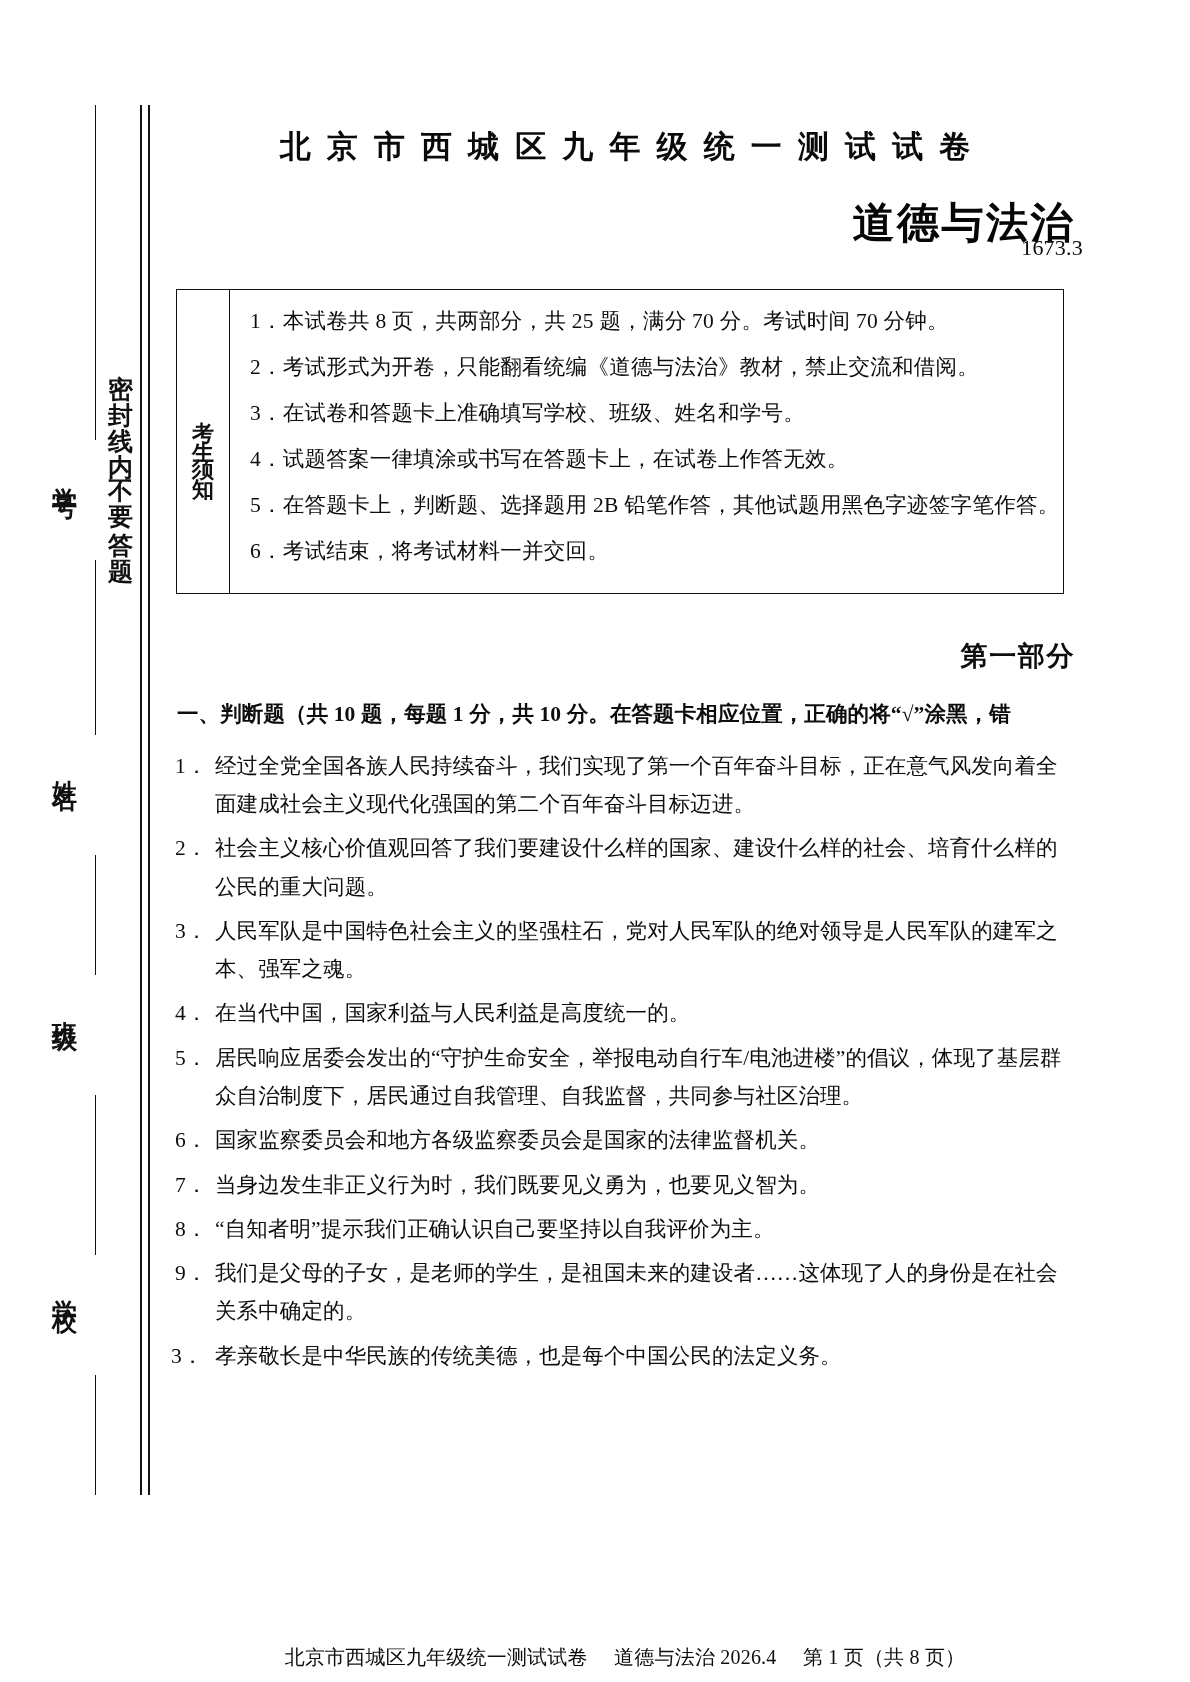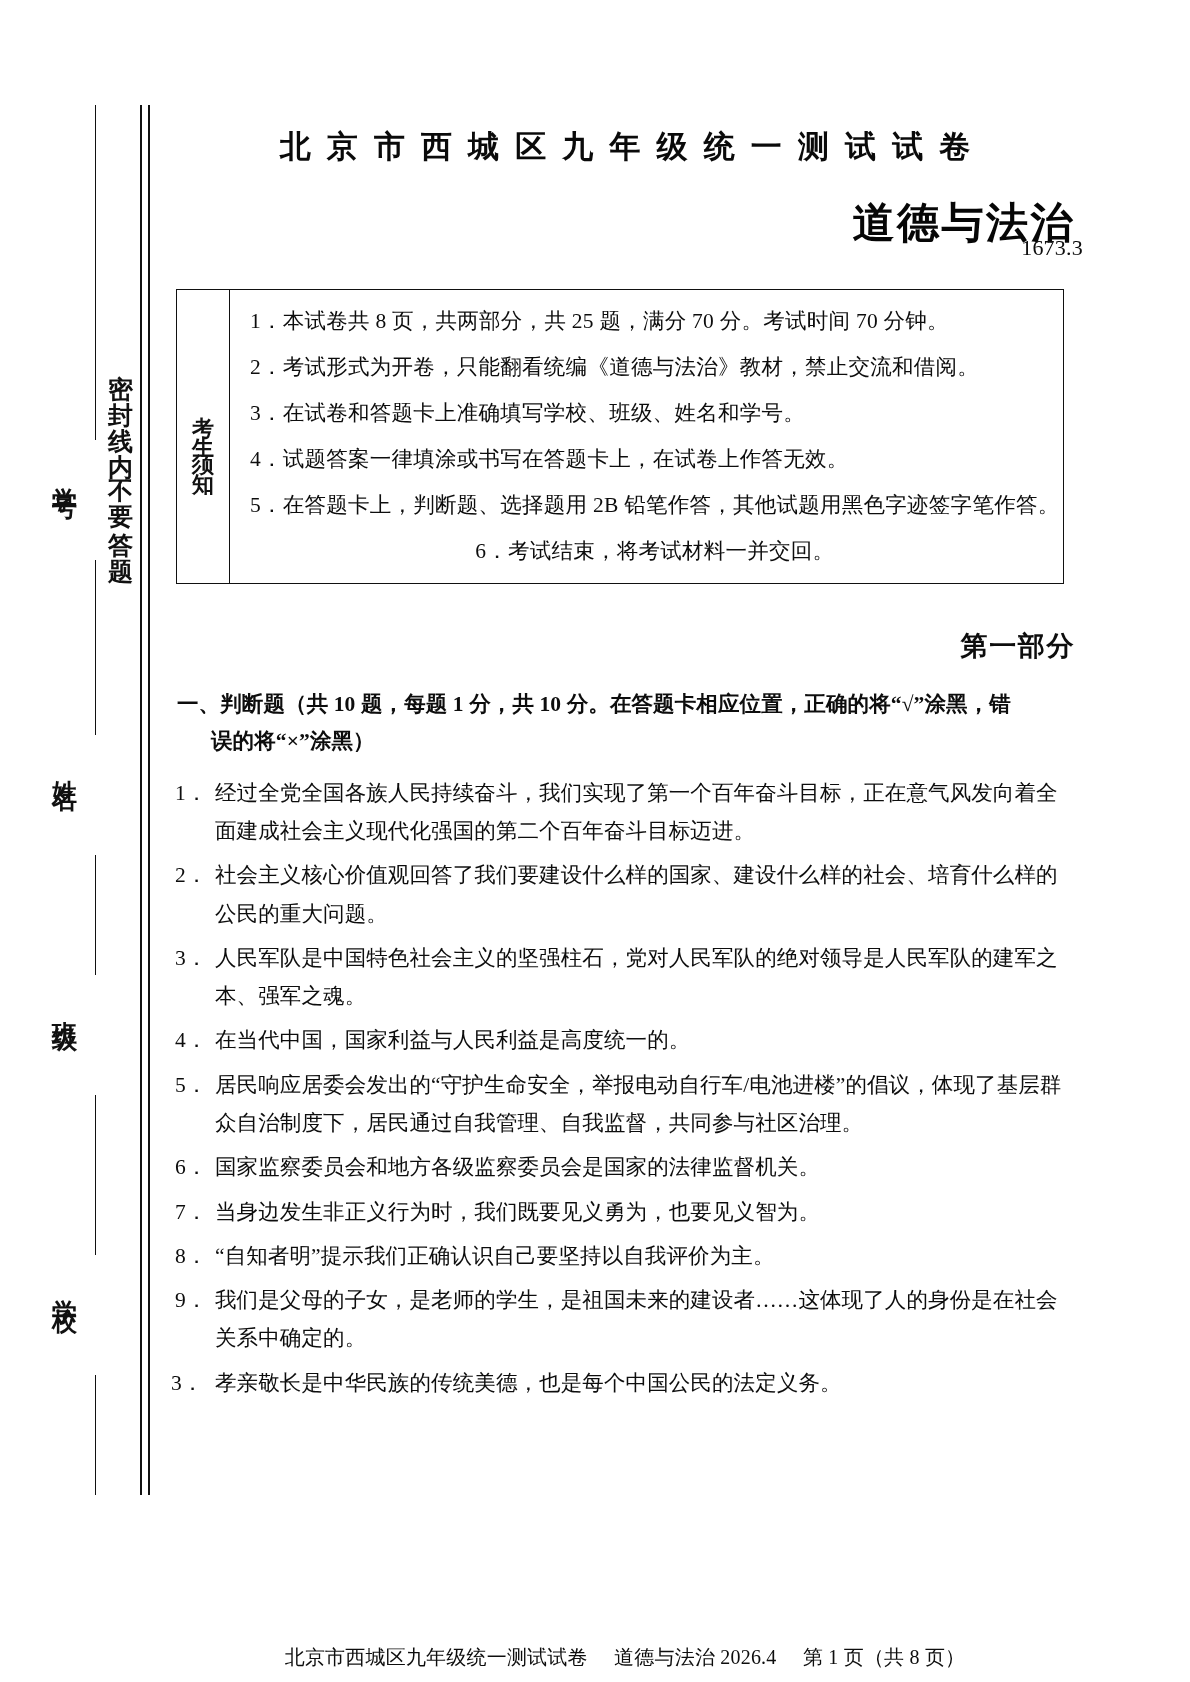--- a/index.html
+++ b/index.html
@@ -164,21 +164,21 @@
     flex: 1;
     padding: 16px 14px 14px 20px;
   }
   .notice-item {
     font-size: 21.5px;
     line-height: 1.44;
     margin-bottom: 15px;
     letter-spacing: 0.012em;
     white-space: nowrap;
   }
-  .notice-item:last-child { margin-bottom: 2px; text-align: center; }
+  .notice-item:last-child { margin-bottom: 12px; }
 
   
   .part-heading {
     margin-top: 44px;
     text-align: right;
     font-size: 27px;
     font-weight: 700;
     letter-spacing: 0.06em;
   }
 
@@ -273,21 +273,20 @@
         <div class="notice-item">4．试题答案一律填涂或书写在答题卡上，在试卷上作答无效。</div>
         <div class="notice-item">5．在答题卡上，判断题、选择题用 2B 铅笔作答，其他试题用黑色字迹签字笔作答。</div>
         <div class="notice-item">6．考试结束，将考试材料一并交回。</div>
       </div>
     </div>
 
     <div class="part-heading">第一部分</div>
 
     <div class="section-directive">
       <span>一、判断题（共 10 题，每题 1 分，共 10 分。在答题卡相应位置，正确的将“√”涂黑，错</span>
-      <span class="cont">误的将“×”涂黑）</span>
     </div>
 
     <div class="q-list">
       <div class="q-item">
         <span class="q-num">1．</span>
         <span>经过全党全国各族人民持续奋斗，我们实现了第一个百年奋斗目标，正在意气风发向着全面建成社会主义现代化强国的第二个百年奋斗目标迈进。</span>
       </div>
       <div class="q-item">
         <span class="q-num">2．</span>
         <span>社会主义核心价值观回答了我们要建设什么样的国家、建设什么样的社会、培育什么样的公民的重大问题。</span>

